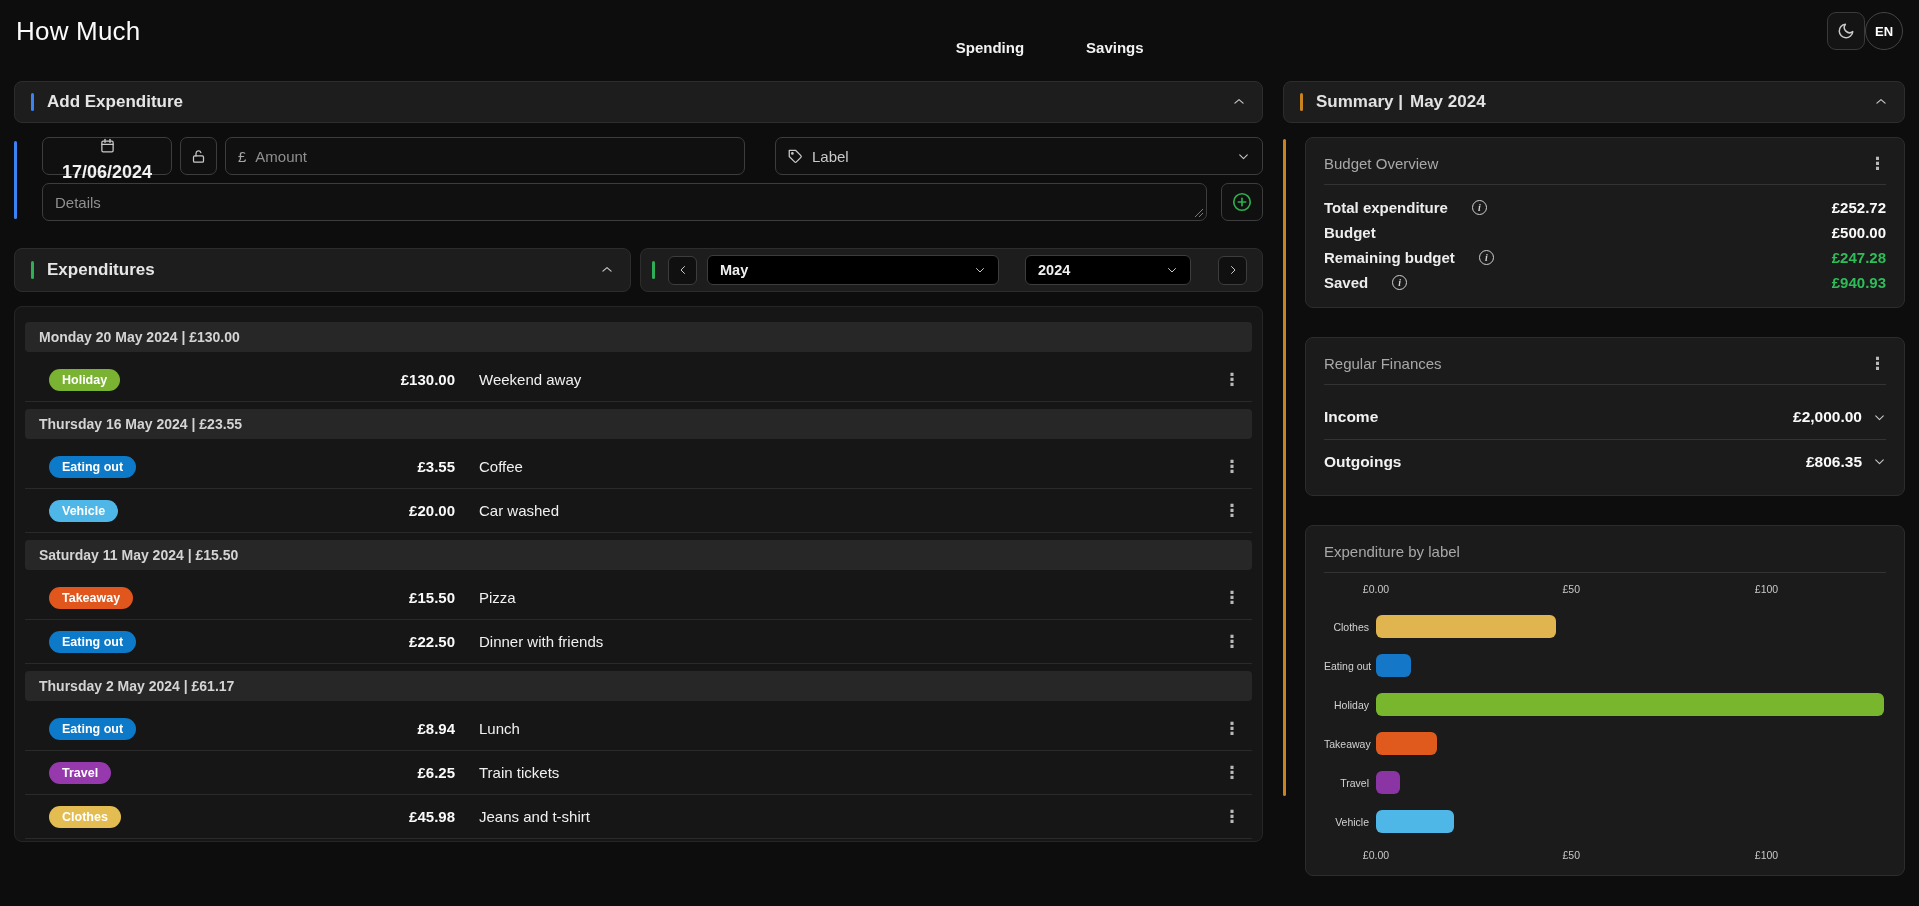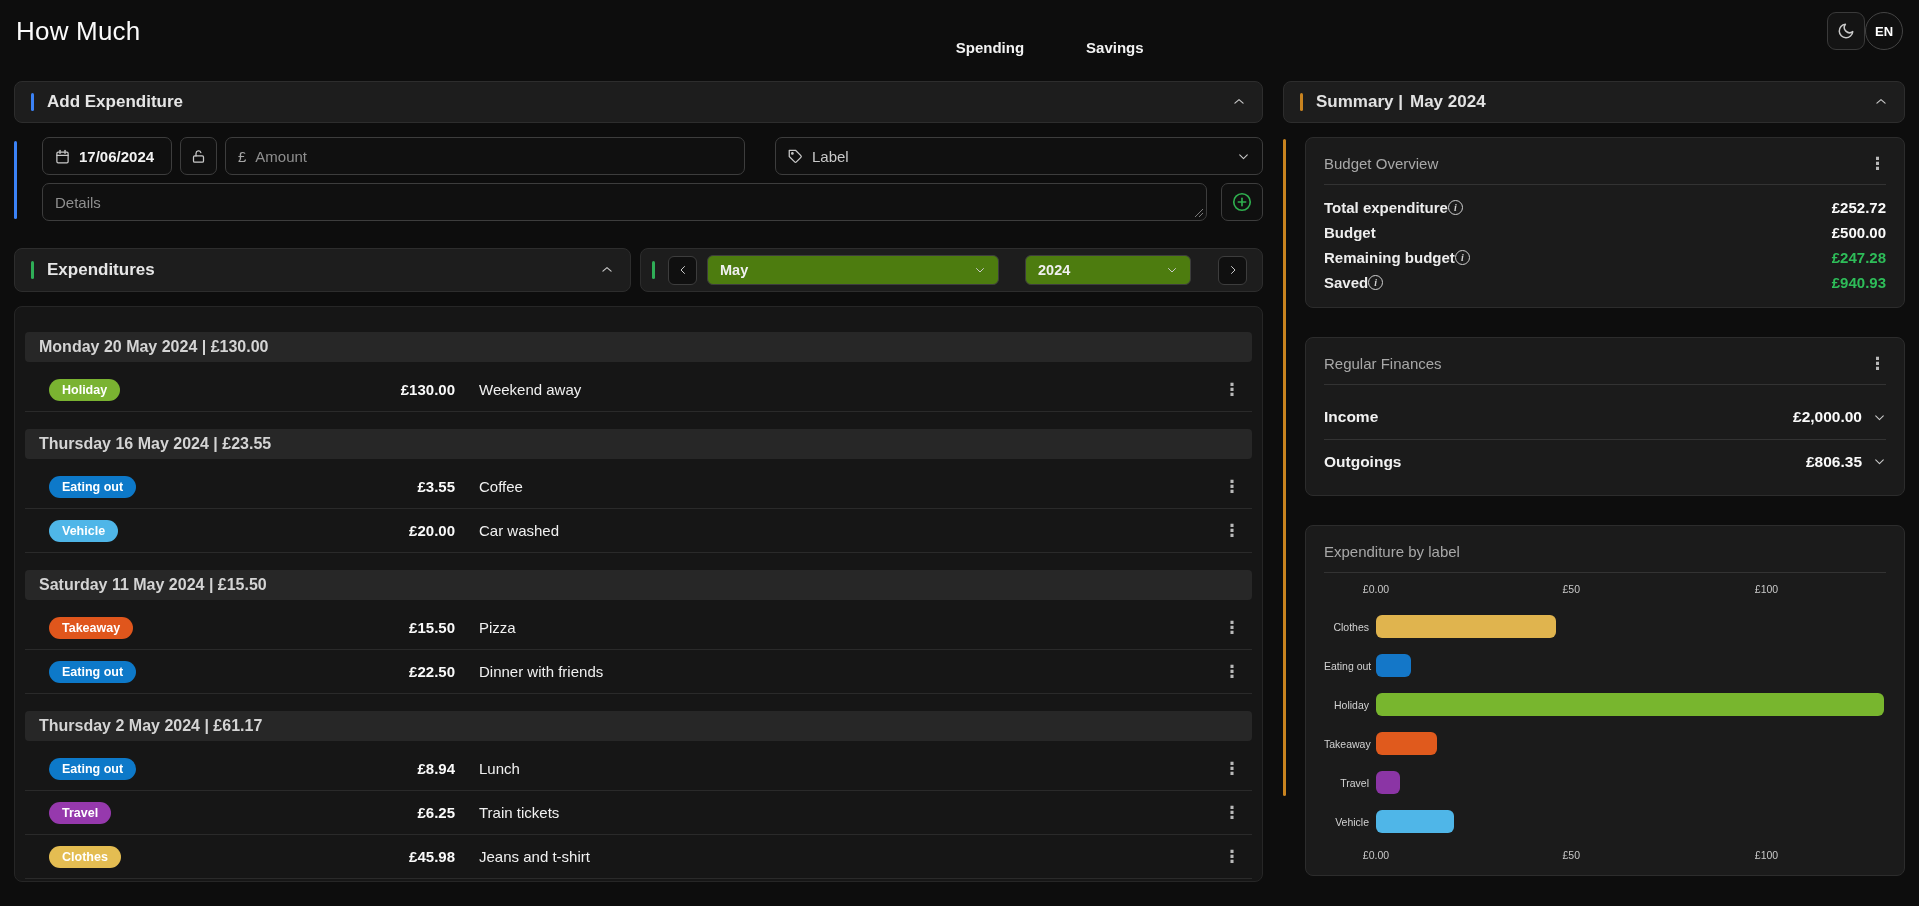--- a/index.html
+++ b/index.html
@@ -29,44 +29,44 @@
   svg.ic { stroke:#c9c9c9; fill:none; stroke-width:2; stroke-linecap:round; stroke-linejoin:round; }
 
   
   .form-wrap { position:relative; margin-top:14px; padding-left:28px; }
   .form-rail { position:absolute; left:0; top:4px; bottom:2px; width:3px; border-radius:2px; background:#3b82f6; }
   .frow { display:flex; align-items:center; }
   .frow + .frow { margin-top:8px; }
   .field { height:38px; background:#101010; border:1px solid #3d3d3d; border-radius:7px; display:flex; align-items:center; padding:0 12px; gap:9px; }
   .field input { background:transparent; border:none; outline:none; color:#ededed; font-size:15px; font-family:inherit; width:100%; }
   .field input::placeholder { color:#8f8f8f; }
-  .date-field { width:130px; font-size:15px; font-weight:700; color:#f2f2f2; cursor:pointer; }
+  .date-field { width:130px; font-size:18px; font-weight:700; color:#f2f2f2; cursor:pointer;flex-direction:column; }
   .lock-btn { width:37px; justify-content:center; padding:0; margin-left:8px; cursor:pointer; }
   .amount-field { flex:1; margin-left:8px; }
   .currency { color:#a5a5a5; font-size:15px; }
   .label-field { width:488px; margin-left:30px; color:#c9c9c9; font-size:15px; cursor:pointer; }
   .details-field { flex:1; position:relative; }
   .details-field::after { content:""; position:absolute; right:3px; bottom:3px; width:10px; height:10px;
      background:repeating-linear-gradient(135deg,transparent 0 2px,#7a7a7a 2px 3px); clip-path:polygon(100% 0,100% 100%,0 100%); }
   .add-btn { width:42px; height:38px; margin-left:14px; background:#101010; border:1px solid #3d3d3d; border-radius:7px; display:flex; align-items:center; justify-content:center; cursor:pointer; }
 
   
   .exp-head-row { display:flex; gap:9px; margin-top:27px; }
   .exp-title-card { width:617px; height:44px; }
   .monthyear-card { flex:1; height:44px; background:#1d1d1d; border:1px solid #2d2d2d; border-radius:8px; display:flex; align-items:center; padding:0 11px; }
   .nav-sq { width:29px; height:29px; background:#101010; border:1px solid #3d3d3d; border-radius:6px; display:flex; align-items:center; justify-content:center; cursor:pointer; flex:0 0 auto; }
-  .select { height:30px; background:#4d7c0f; border:1px solid #3d3d3d; border-radius:6px; display:flex; align-items:center; padding:0 12px; font-size:14.5px; font-weight:700; color:#f0f0f0; cursor:pointer; }
+  .select { height:30px; background:#000000; border:1px solid #3d3d3d; border-radius:6px; display:flex; align-items:center; padding:0 12px; font-size:14.5px; font-weight:700; color:#f0f0f0; cursor:pointer; }
   .select .chev-right { margin-left:auto; }
   .sel-month { width:292px; margin-left:10px; }
   .sel-year { width:166px; margin-left:26px; }
   .nav-next { margin-left:27px; }
 
   
   .list-card { margin-top:14px; background:#161616; border:1px solid #262626; border-radius:8px; padding:8px 10px 2px 10px; }
-  .group-header { height:30px; background:#272727; border-radius:4px; display:flex; align-items:center; padding:0 14px; font-size:16px; font-weight:700; color:#d4d4d4; margin:17px 0 6px 0; }
+  .group-header { height:30px; background:#272727; border-radius:4px; display:flex; align-items:center; padding:0 14px; font-size:14px; font-weight:700; color:#d4d4d4; margin:7px 0 6px 0; }
   .exp-row { height:44px; display:grid; grid-template-columns:186px 220px 24px 1fr 40px; align-items:center; padding-left:24px; border-bottom:1px solid #2a2a2a; }
   .badge { justify-self:start; padding:4px 13px; border-radius:13px; font-size:12.5px; font-weight:700; color:#fff; white-space:nowrap; }
   .b-holiday { background:#7ab331; }
   .b-eating-out { background:#0d79c9; }
   .b-vehicle { background:#4fb6e8; }
   .b-takeaway { background:#e0561c; }
   .b-travel { background:#9639ad; }
   .b-clothes { background:#e4bd52; }
   .row-amount { justify-self:end; font-size:15px; font-weight:700; color:#fafafa; }
   .row-desc { grid-column:4; font-size:15px; color:#f0f0f0; }
@@ -78,21 +78,21 @@
   .sum-wrap { position:relative; margin-top:14px; padding-left:22px; }
   .sum-rail { position:absolute; left:0; top:2px; height:657px; width:3px; border-radius:2px; background:#c8831f; }
   .sum-card { background:#1b1b1b; border:1px solid #2c2c2c; border-radius:8px; padding:12px 18px 12px 18px; }
   .sum-card + .sum-card { margin-top:29px; }
   .sum-card-head { display:flex; align-items:center; height:26px; }
   .sum-card-title { font-size:15px; color:#a8a8a8; }
   .sum-kebab { margin-left:auto; }
   .sum-div { border:none; border-top:1px solid #333; margin:8px 0 10px 0; }
 
   .bo-row { display:flex; align-items:center; height:25px; }
-  .bo-label { font-size:15px; font-weight:700; color:#ededed; display:flex; align-items:center; gap:0; }
+  .bo-label { font-size:15px; font-weight:700; color:#ededed; display:flex; align-items:center; gap:24px; }
   .info-ic { width:15px; height:15px; border:1px solid #cfcfcf; border-radius:50%; display:inline-flex; align-items:center; justify-content:center; font-size:10px; font-style:italic; font-family:"Liberation Serif",serif; color:#cfcfcf; }
   .bo-value { margin-left:auto; font-size:15px; font-weight:700; color:#fafafa; }
   .bo-value.green { color:#2ebd59;text-align:center; }
 
   .rf-row { display:flex; align-items:center; height:44px;text-align:center; }
   .rf-row + .rf-row { border-top:1px solid #333; }
   .rf-label { font-size:15.5px; font-weight:700; color:#f2f2f2; }
   .rf-right { margin-left:auto; display:flex; align-items:center; gap:11px; font-size:15.5px; font-weight:700; color:#fafafa; }
 
   

